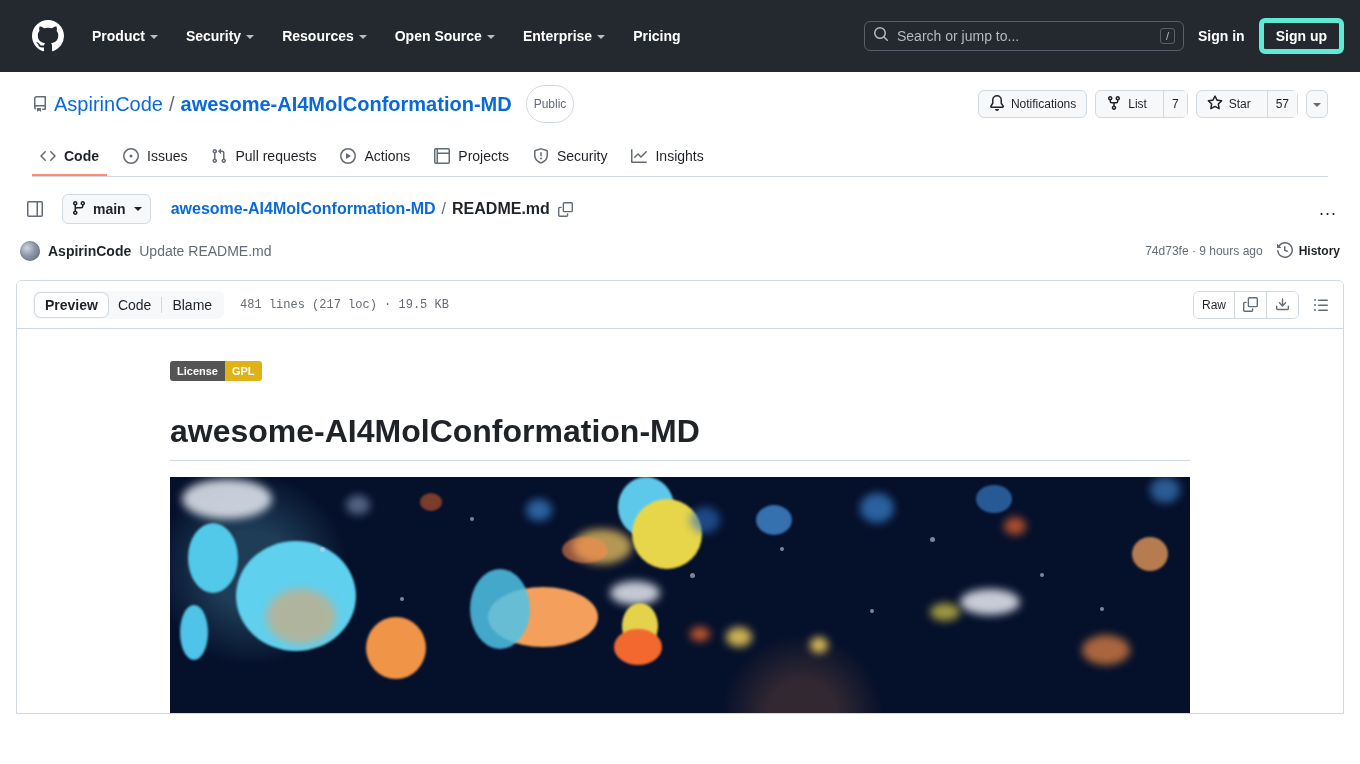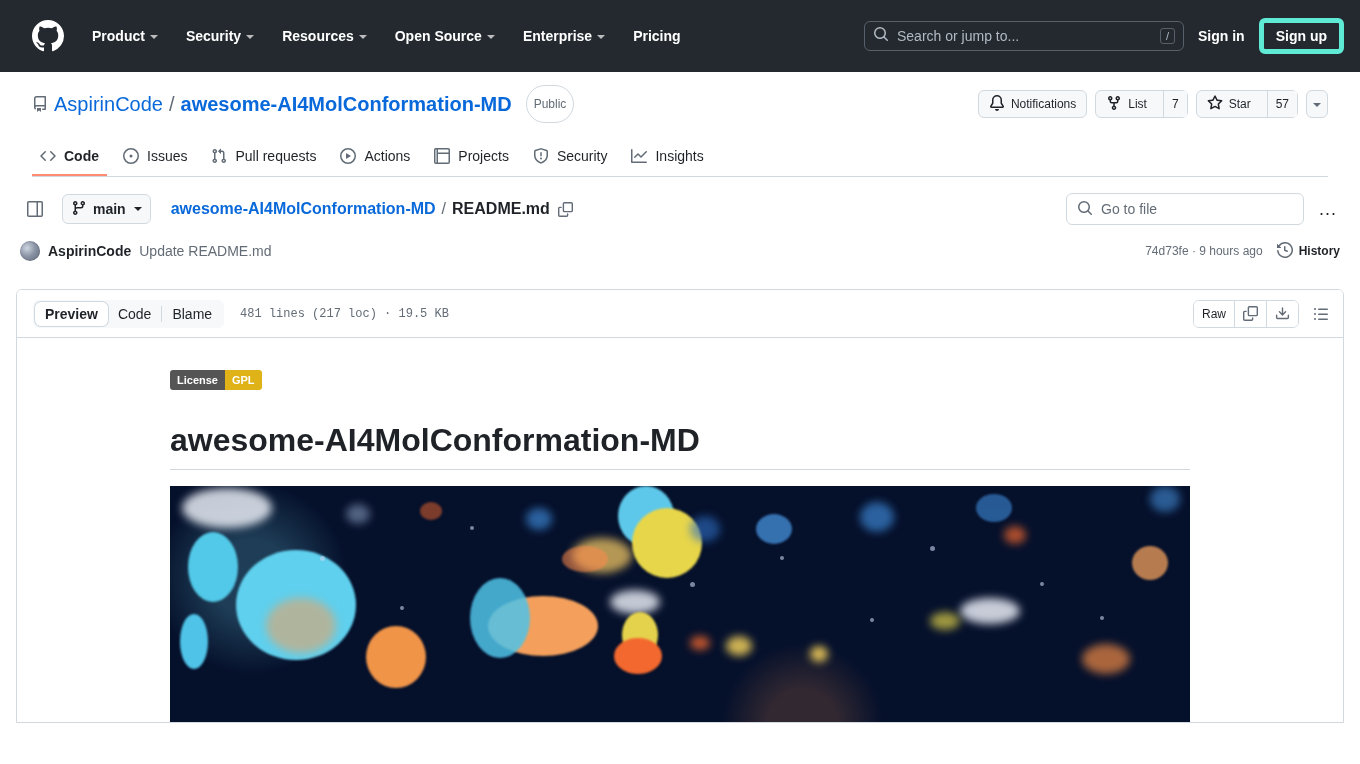--- a/index.html
+++ b/index.html
@@ -129,21 +129,21 @@
     box-shadow: inset 0 0 0 1px #00000014;
   }
   .commit-author { font-size: 14px; font-weight: 600; color: #1f2328; cursor: pointer; }
   .commit-msg { font-size: 14px; color: #636c76; cursor: pointer; }
   .commit-right { margin-left: auto; display: flex; align-items: center; gap: 14px; }
   .commit-meta { font-size: 12px; color: #636c76; }
   .history { display: flex; align-items: center; gap: 6px; font-size: 12px;
              font-weight: 600; color: #1f2328; cursor: pointer; }
   
   .file-box {
-    margin: 16px 16px; border: 1px solid #d1d9e0; border-radius: 6px 6px 0 0;
+    margin: 7px 16px; border: 1px solid #d1d9e0; border-radius: 6px 6px 0 0;
     background: #ffffff; height: 434px; overflow: hidden;
   }
   .file-toolbar {
     height: 48px; display: flex; align-items: center; padding: 0 8px 0 16px;
     border-bottom: 1px solid #d1d9e0; background: #ffffff;
   }
   .segmented {
     display: flex; align-items: center; background: #f6f8fa;
     border-radius: 6px; padding: 2px; height: 28px;
   }
@@ -394,28 +394,20 @@
     <span class="crumb-file">README.md</span>
     <span class="copy-path">
       <svg width="15" height="15" viewBox="0 0 16 16" fill="currentColor">
           <path d="M0 6.75C0 5.784.784 5 1.75 5h1.5a.75.75 0 0 1 0 1.5h-1.5a.25.25 0 0 0-.25.25v7.5c0 .138.112.25.25.25h7.5a.25.25 0 0 0 .25-.25v-1.5a.75.75 0 0 1 1.5 0v1.5A1.75 1.75 0 0 1 9.25 16h-7.5A1.75 1.75 0 0 1 0 14.25Z"></path>
           <path d="M5 1.75C5 .784 5.784 0 6.75 0h7.5C15.216 0 16 .784 16 1.75v7.5A1.75 1.75 0 0 1 14.25 11h-7.5A1.75 1.75 0 0 1 5 9.25Zm1.75-.25a.25.25 0 0 0-.25.25v7.5c0 .138.112.25.25.25h7.5a.25.25 0 0 0 .25-.25v-7.5a.25.25 0 0 0-.25-.25Z"></path>
         </svg>
     </span>
   </div>
 
   <div class="file-nav-right">
-    <div class="goto-file">
-      <span>
-        <svg width="16" height="16" viewBox="0 0 16 16" fill="#636c76">
-            <path d="M10.68 11.74a6 6 0 0 1-7.922-8.982 6 6 0 0 1 8.982 7.922l3.04 3.04a.749.749 0 0 1-.326 1.275.749.749 0 0 1-.734-.215ZM11.5 7a4.499 4.499 0 1 0-8.997 0A4.499 4.499 0 0 0 11.5 7Z"></path>
-          </svg>
-      </span>
-      <span>Go to file</span>
-    </div>
     <div class="kebab">...</div>
   </div>
 </div>
 
 <div class="commit-row">
   <div class="avatar"></div>
   <span class="commit-author">AspirinCode</span>
   <span class="commit-msg">Update README.md</span>
   <div class="commit-right">
     <span class="commit-meta">

